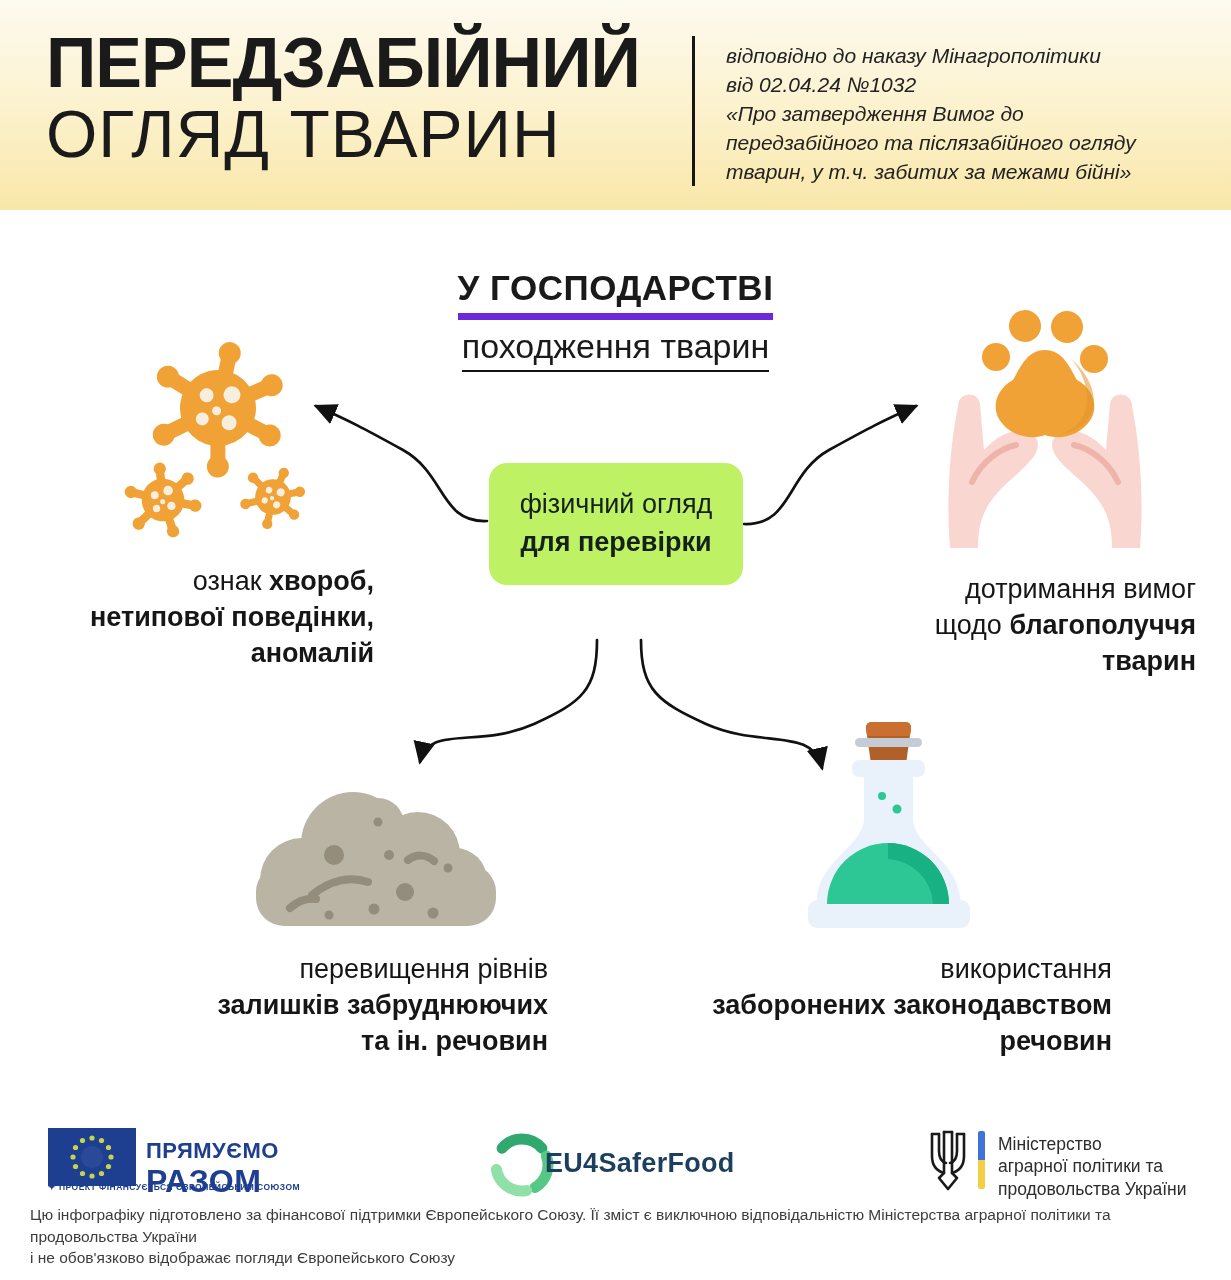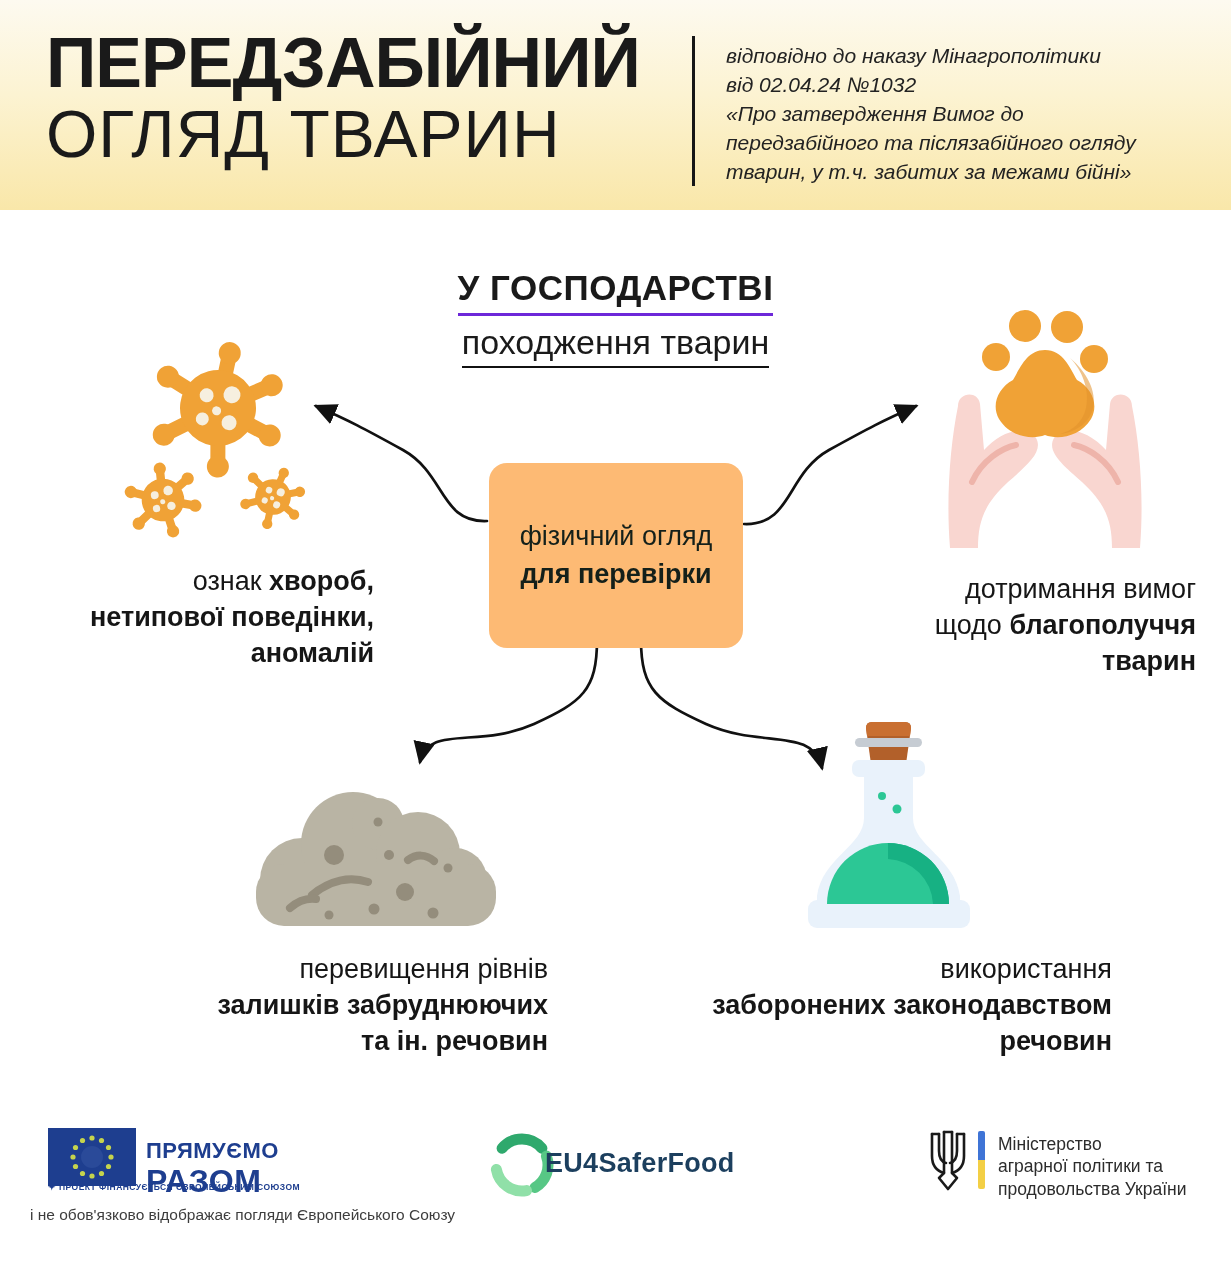--- a/index.html
+++ b/index.html
@@ -14,26 +14,26 @@
     background:linear-gradient(180deg,#fdfaf0 0%, #fcf3d2 45%, #f9e7a9 100%);
   }
   .title { position:absolute; left:46px; top:26px; line-height:1.06; }
   .t1 { font-size:70px; font-weight:800; letter-spacing:-1px; }
   .t2 { font-size:66px; font-weight:400; letter-spacing:1px; }
   .header-divider { position:absolute; left:692px; top:36px; width:3px; height:150px; background:#161616; }
   .order-ref { position:absolute; left:726px; top:42px; width:480px; font-size:21px; font-style:italic; line-height:1.38; color:#222; }
   .order-ref .q { font-weight:400; }
   
   .diagram-heading { position:absolute; left:0; top:268px; width:1231px; text-align:center; }
-  .dh1 { display:inline-block; font-size:35px; font-weight:800; letter-spacing:.5px; border-bottom:3px solid #6d28d9; padding-bottom:5px; }
+  .dh1 { display:inline-block; font-size:35px; font-weight:800; letter-spacing:.5px; border-bottom:7px solid #6d28d9; padding-bottom:5px; }
   .dh2 { display:inline-block; font-size:34px; font-weight:400; border-bottom:2px solid #111; padding-bottom:4px; margin-top:7px; }
   
   .center-box {
-    position:absolute; left:489px; top:463px; width:254px; height:185px;
-    background:#fdba74; border-radius:18px;
+    position:absolute; left:489px; top:463px; width:254px; height:122px;
+    background:#bef264; border-radius:18px;
     display:flex; flex-direction:column; align-items:center; justify-content:center;
     font-size:27px; line-height:1.4; color:#14201a;
   }
   .center-box .b { font-weight:700; }
   
   .node-label { position:absolute; text-align:right; font-size:27px; line-height:1.33; color:#161616; }
   .node-label .b { font-weight:700; }
   .lbl-tl { left:62px;  top:564px; width:312px; }
   .lbl-tr { left:880px; top:572px; width:316px; }
   .lbl-bl { left:196px; top:952px; width:352px; }
@@ -272,16 +272,17 @@
     </g>
   </svg>
   <div class="min-bar"></div>
   <div class="min-text">
     <div>Міністерство</div>
     <div>аграрної політики та</div>
     <div>продовольства України</div>
   </div>
 
   <div class="disclaimer">
+    <div>Цю інфографіку підготовлено за фінансової підтримки Європейського Союзу. Її зміст є виключною відповідальністю Міністерства аграрної політики та продовольства України</div>
     <div>і не обов'язково відображає погляди Європейського Союзу</div>
   </div>
 
 </div>
 
 </body></html>

